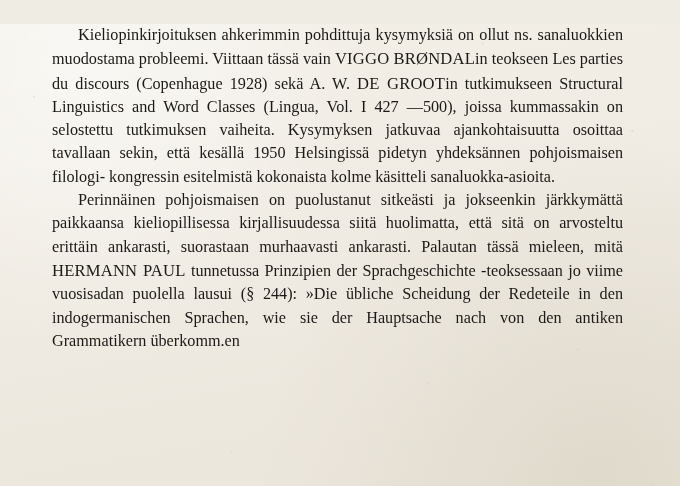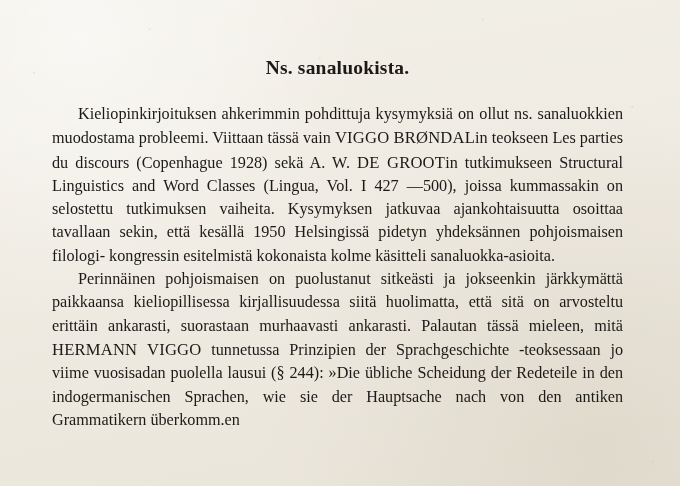--- a/index.html
+++ b/index.html
@@ -75,40 +75,39 @@
   .last-line {
     text-align: left;
   }
 </style>
 </head>
 <body>
 
 <div id="page">
   <div class="content">
 
-    <h1 class="doc-title">Ns. sanaluokista.</h1>
 
     <div class="body-text">
 
       <p class="para">
         <span>Kieliopinkirjoituksen ahkerimmin pohdittuja kysymyksiä on ollut</span>
         <span>ns. sanaluokkien muodostama probleemi. Viittaan tässä vain <span class="sc">VIGGO</span></span>
         <span><span class="sc">BRØNDAL</span>in teokseen Les parties du discours (Copenhague 1928) sekä</span>
         <span>A. W. <span class="sc">DE GROOT</span>in tutkimukseen Structural Linguistics and Word Classes</span>
         <span>(Lingua, Vol. I 427 —500), joissa kummassakin on selostettu tutkimuksen</span>
         <span>vaiheita. Kysymyksen jatkuvaa ajankohtaisuutta osoittaa tavallaan sekin,</span>
         <span>että kesällä 1950 Helsingissä pidetyn yhdeksännen pohjoismaisen filologi-</span>
         <span>kongressin esitelmistä kokonaista kolme käsitteli sanaluokka-asioita.</span>
       </p>
 
       <p class="para">
         <span>Perinnäinen pohjoismaisen on puolustanut sitkeästi ja jokseenkin</span>
         <span>järkkymättä paikkaansa kieliopillisessa kirjallisuudessa siitä huolimatta,</span>
         <span>että sitä on arvosteltu erittäin ankarasti, suorastaan murhaavasti ankarasti.</span>
-        <span>Palautan tässä mieleen, mitä <span class="sc">HERMANN VIGGO</span> tunnetussa Prinzipien der</span>
+        <span>Palautan tässä mieleen, mitä <span class="sc">HERMANN PAUL</span> tunnetussa Prinzipien der</span>
         <span>Sprachgeschichte -teoksessaan jo viime vuosisadan puolella lausui (§ 244):</span>
         <span>»Die übliche Scheidung der Redeteile in den indogermanischen Sprachen,</span>
         <span class="last-line">wie sie der Hauptsache nach von den antiken Grammatikern überkomm.en</span>
       </p>
 
     </div>
   </div>
 </div>
 
 </body></html>

